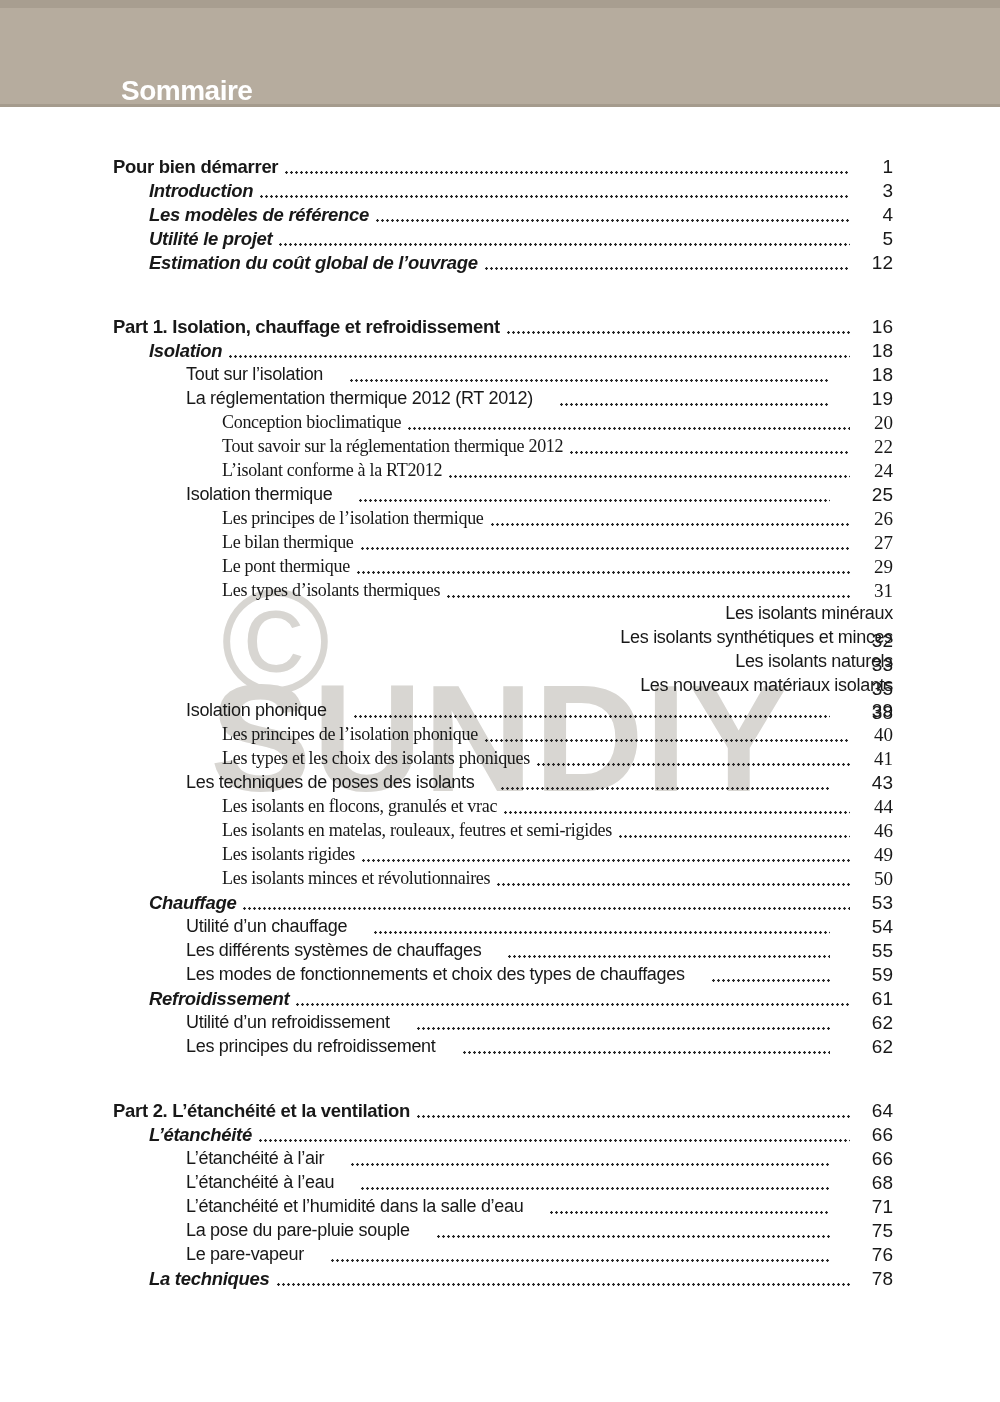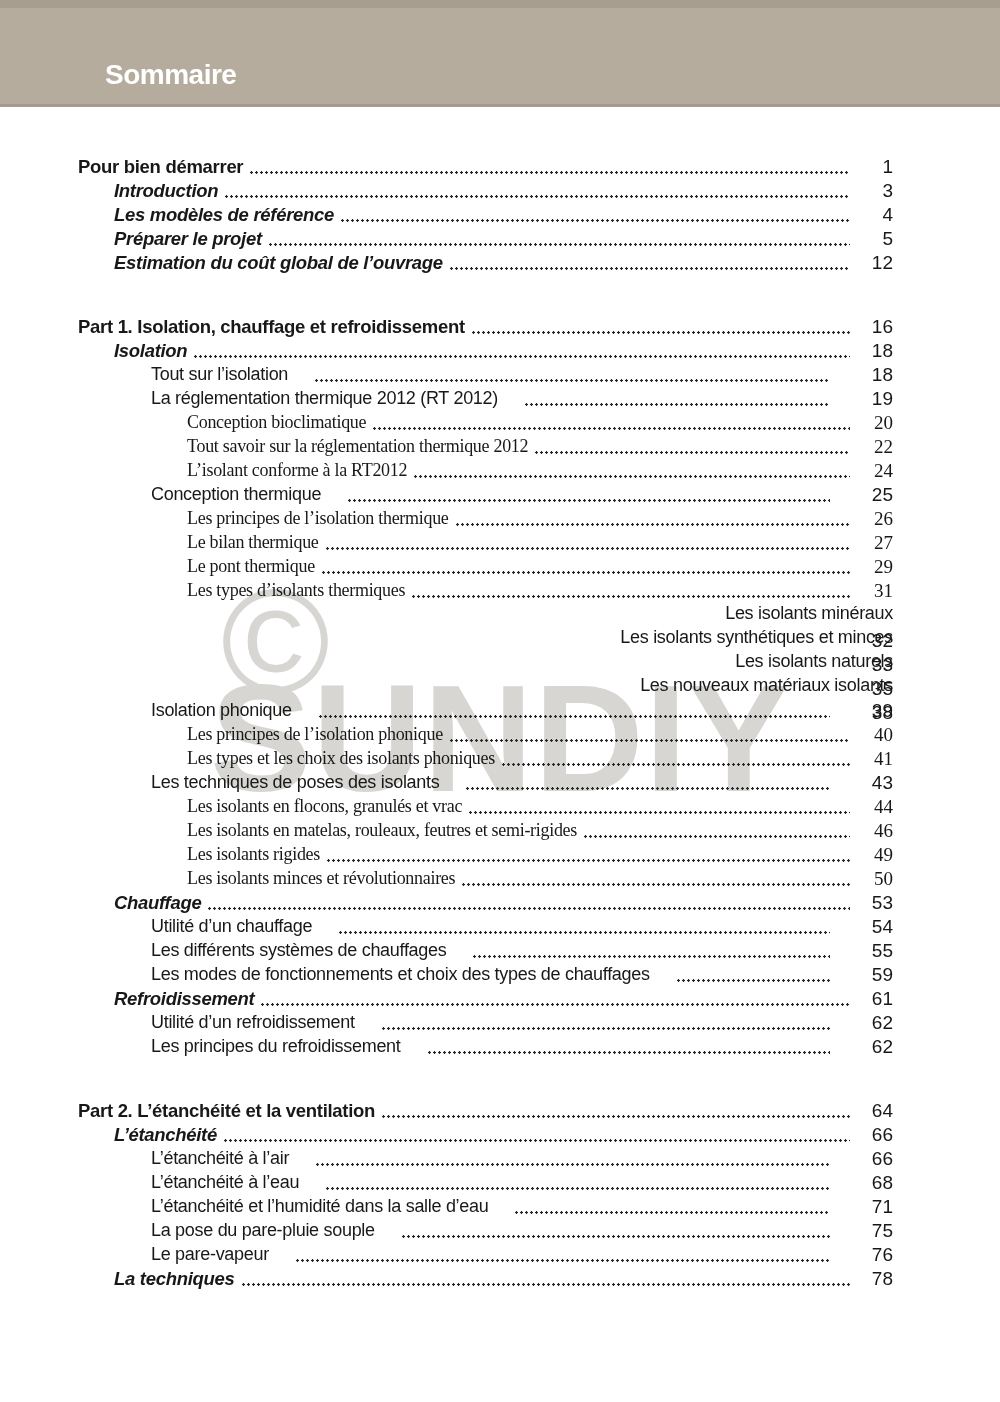--- a/index.html
+++ b/index.html
@@ -12,39 +12,39 @@
     color:#181818;
   }
   
   .header{
     position:absolute;top:0;left:0;width:1000px;height:104px;
     background:linear-gradient(180deg,#a89e90 0,#a89e90 8px,#b6ac9e 8px);
     border-bottom:3px solid #a59b8d;
     z-index:3;
   }
   .header h1{
-    position:absolute;left:105px;top:60px;margin:0;
+    position:absolute;left:105px;top:60px;margin:16px;
     font-size:28px;line-height:29px;font-weight:bold;
     letter-spacing:-0.5px;color:#ffffff;
   }
   
   .watermark{position:absolute;inset:0;z-index:1;pointer-events:none;color:#d8d6d2;}
   .wm-copy{
     position:absolute;left:221px;top:568px;
     font-size:148px;line-height:1;font-weight:normal;
   }
   .wm-text{
     position:absolute;left:210px;top:662px;
     font-size:152px;line-height:1;font-weight:bold;letter-spacing:1px;
   }
   
   .toc{
     position:absolute;left:0;top:107px;width:1000px;
     box-sizing:border-box;
-    padding:47px 107px 0 78px;
+    padding:47px 107px 0 113px;
     z-index:2;
   }
   .toc-section + .toc-section{margin-top:40px;}
   .row{
     display:flex;align-items:flex-end;
     height:24px;
     font-size:18px;letter-spacing:-0.3px;
   }
   .row .label{white-space:nowrap;line-height:23px;}
   .row.lvl0 .label{font-weight:bold;font-size:18.5px;}
@@ -92,21 +92,21 @@
           <span class="label">Introduction</span>
           <span class="leader"></span>
           <span class="pnum">3</span>
         </div>
         <div class="row lvl1">
           <span class="label">Les modèles de référence</span>
           <span class="leader"></span>
           <span class="pnum">4</span>
         </div>
         <div class="row lvl1">
-          <span class="label">Préparer le projet</span>
+          <span class="label">Utilité le projet</span>
           <span class="leader"></span>
           <span class="pnum">5</span>
         </div>
         <div class="row lvl1">
           <span class="label">Estimation du coût global de l’ouvrage</span>
           <span class="leader"></span>
           <span class="pnum">12</span>
         </div>
       </div>
       <div class="toc-section">
@@ -139,21 +139,21 @@
           <span class="label">Tout savoir sur la réglementation thermique 2012</span>
           <span class="leader"></span>
           <span class="pnum">22</span>
         </div>
         <div class="row lvl3">
           <span class="label">L’isolant conforme à la RT2012</span>
           <span class="leader"></span>
           <span class="pnum">24</span>
         </div>
         <div class="row lvl2">
-          <span class="label">Conception thermique</span>
+          <span class="label">Isolation thermique</span>
           <span class="leader"></span>
           <span class="pnum">25</span>
         </div>
         <div class="row lvl3">
           <span class="label">Les principes de l’isolation thermique</span>
           <span class="leader"></span>
           <span class="pnum">26</span>
         </div>
         <div class="row lvl3">
           <span class="label">Le bilan thermique</span>

